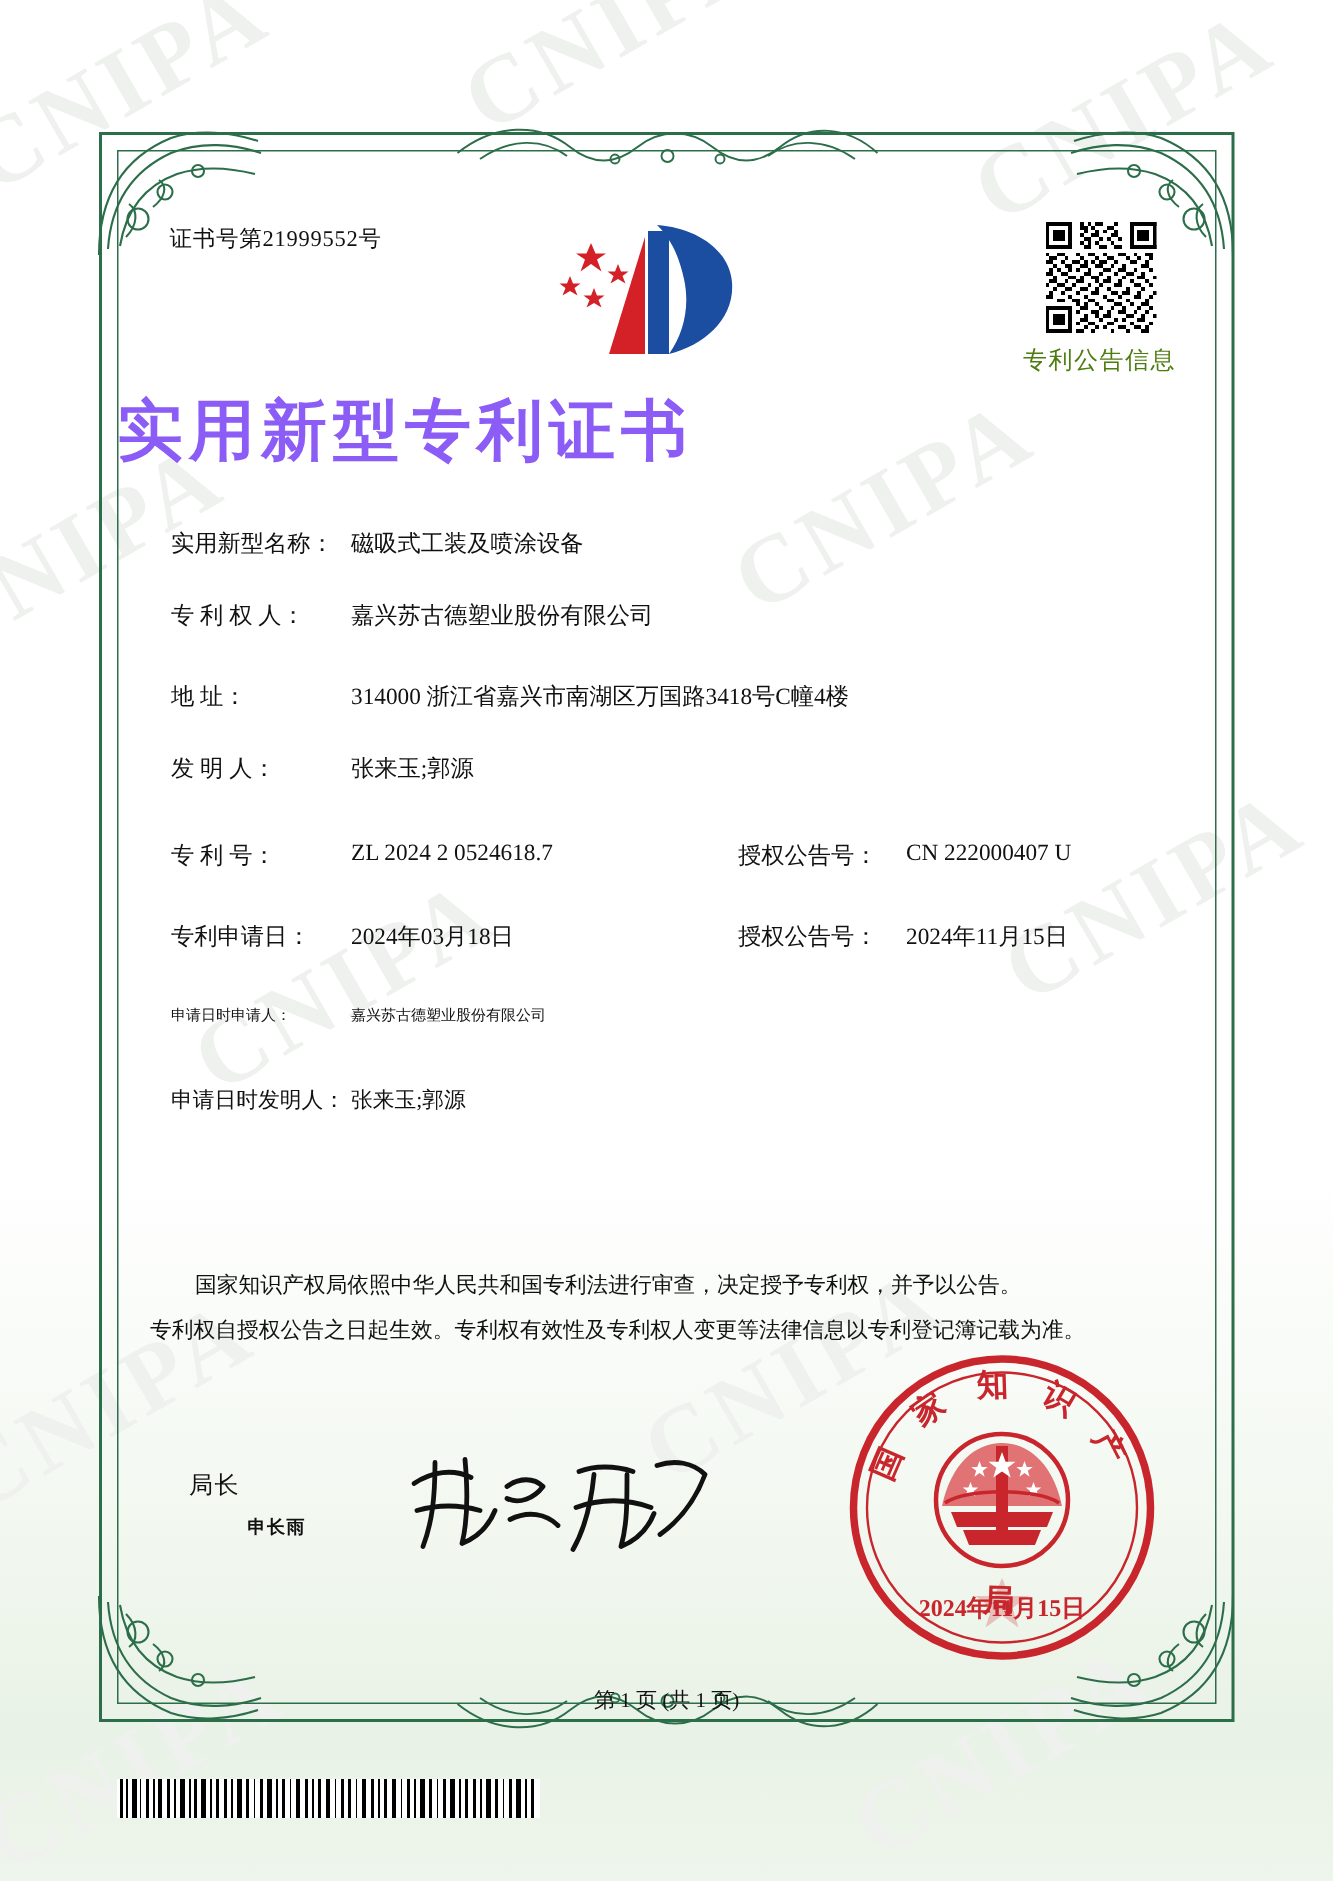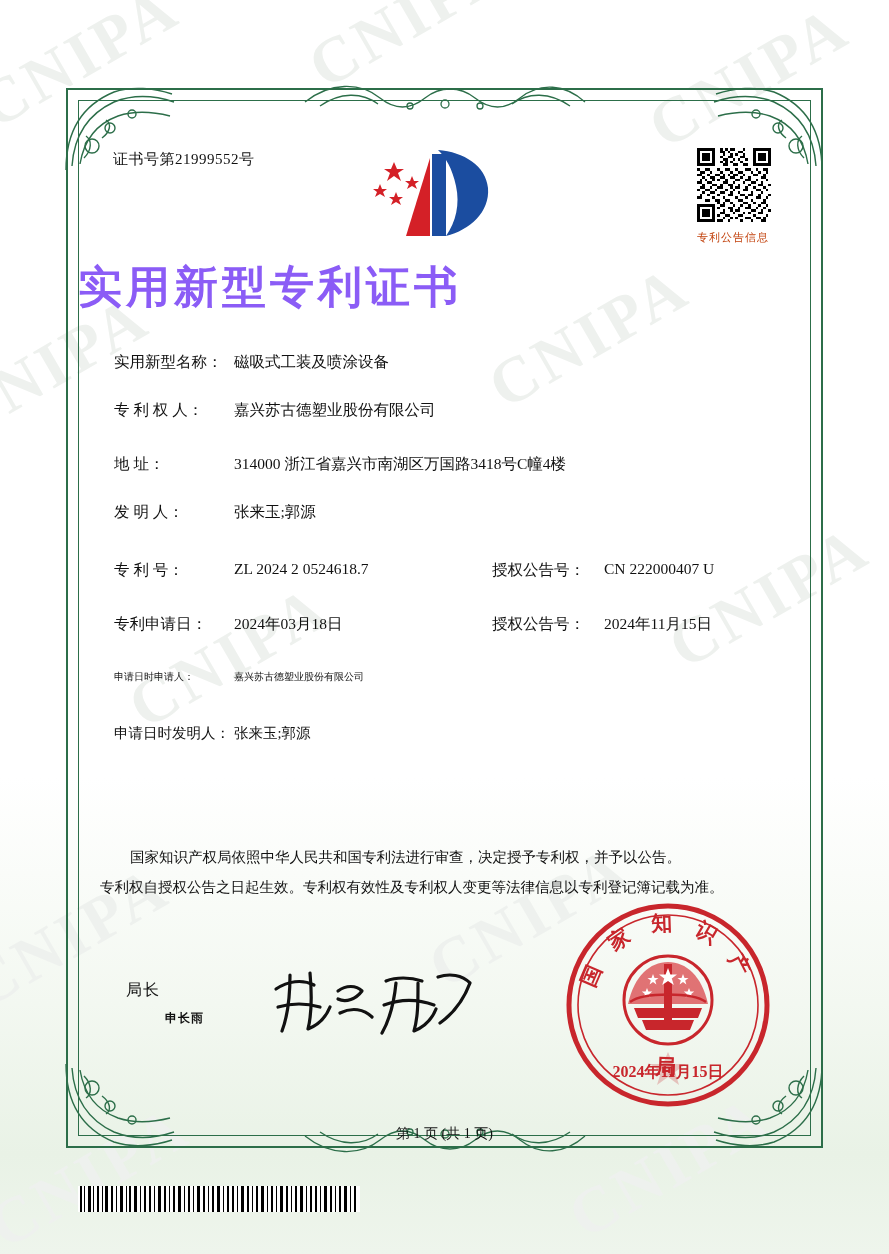--- a/index.html
+++ b/index.html
@@ -99,22 +99,22 @@
     position: absolute;
     right: 40px; top: 48px;
     width: 74px; height: 74px;
     background: #fff;
   }
   .qr-caption {
     position: absolute;
     right: 22px; top: 130px;
     width: 112px;
     text-align: center;
-    font-size: 11px;
-    color: #c2410c;
+    font-size: 16px;
+    color: #4d7c0f;
     font-family: "Liberation Serif", serif;
     letter-spacing: 1px;
   }
   .title {
     position: absolute;
     left: 0; right: 0; top: 158px;
     font-size: 44px;
     font-weight: bold;
     letter-spacing: 4px;
     color: #8b5cf6;

